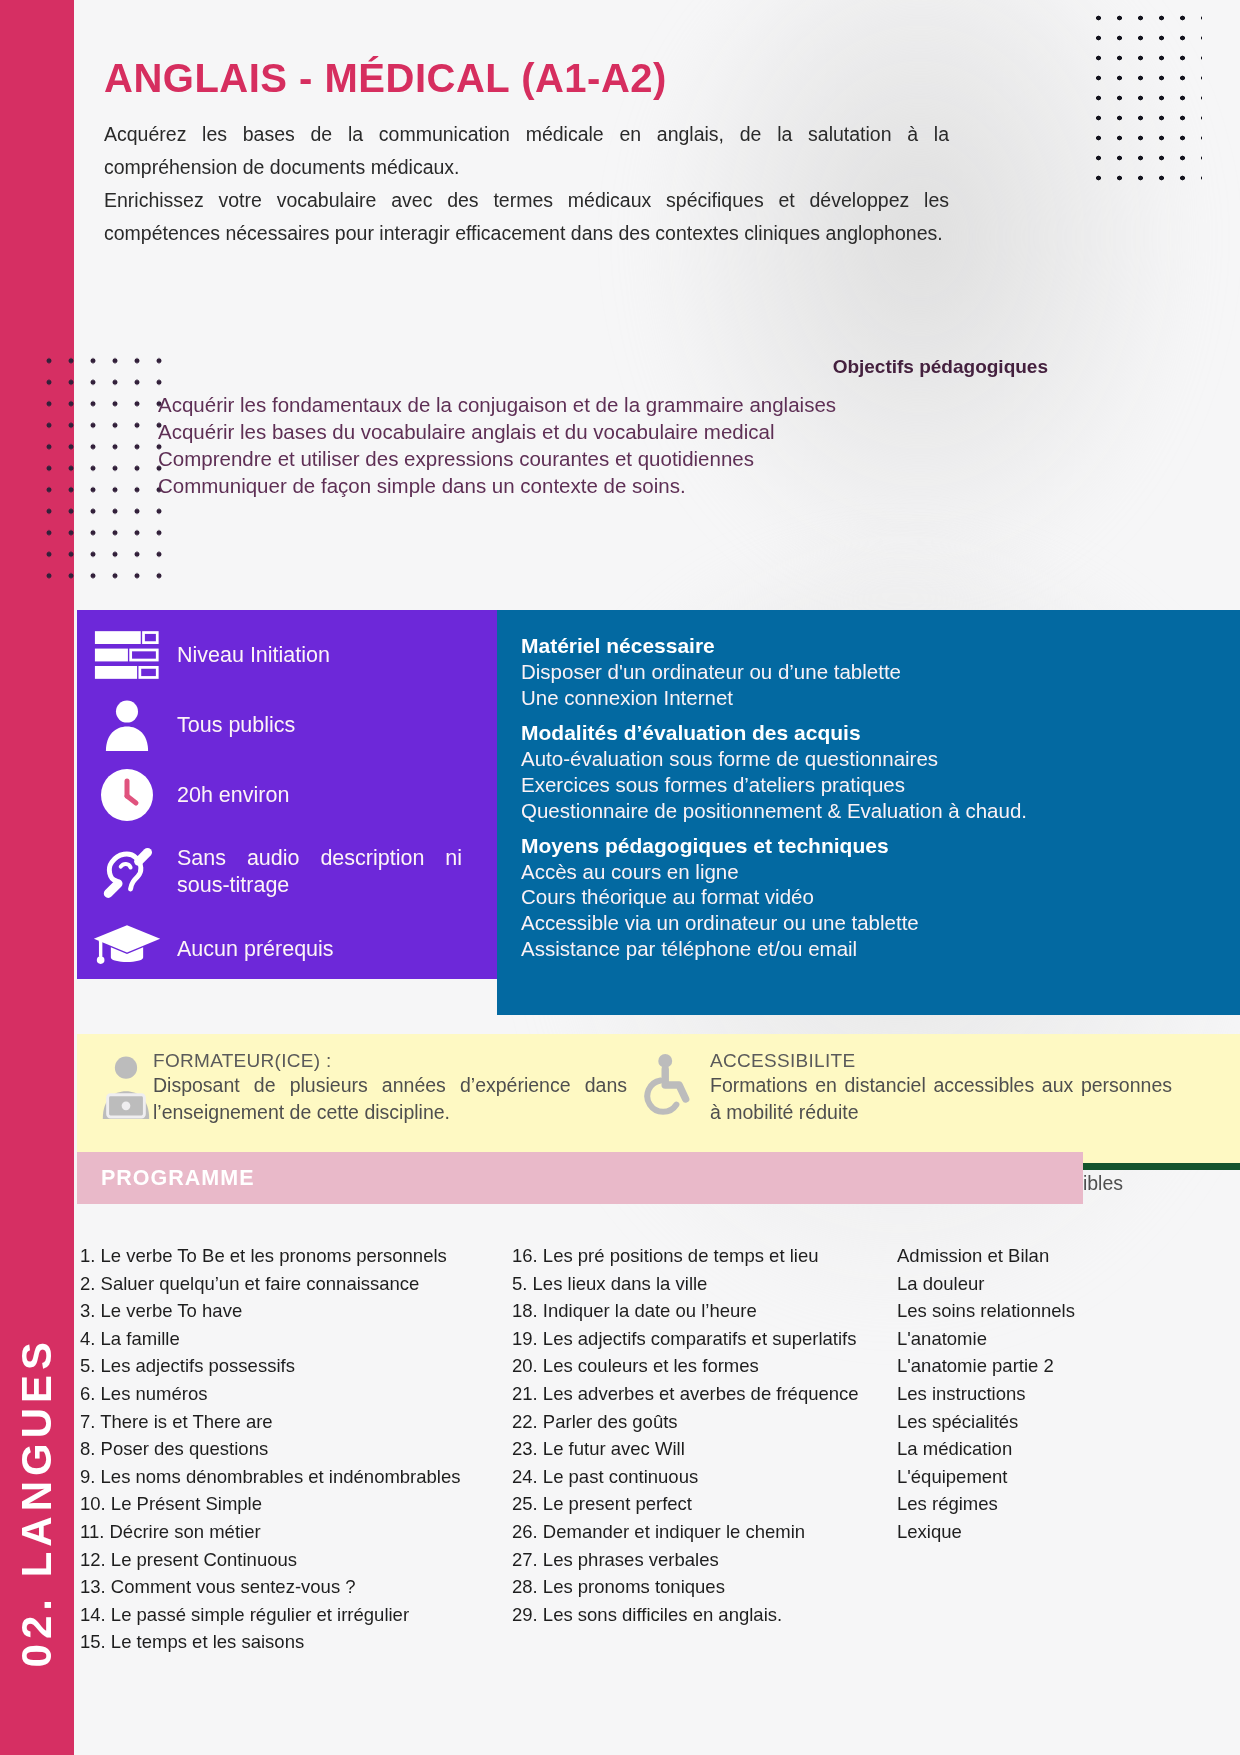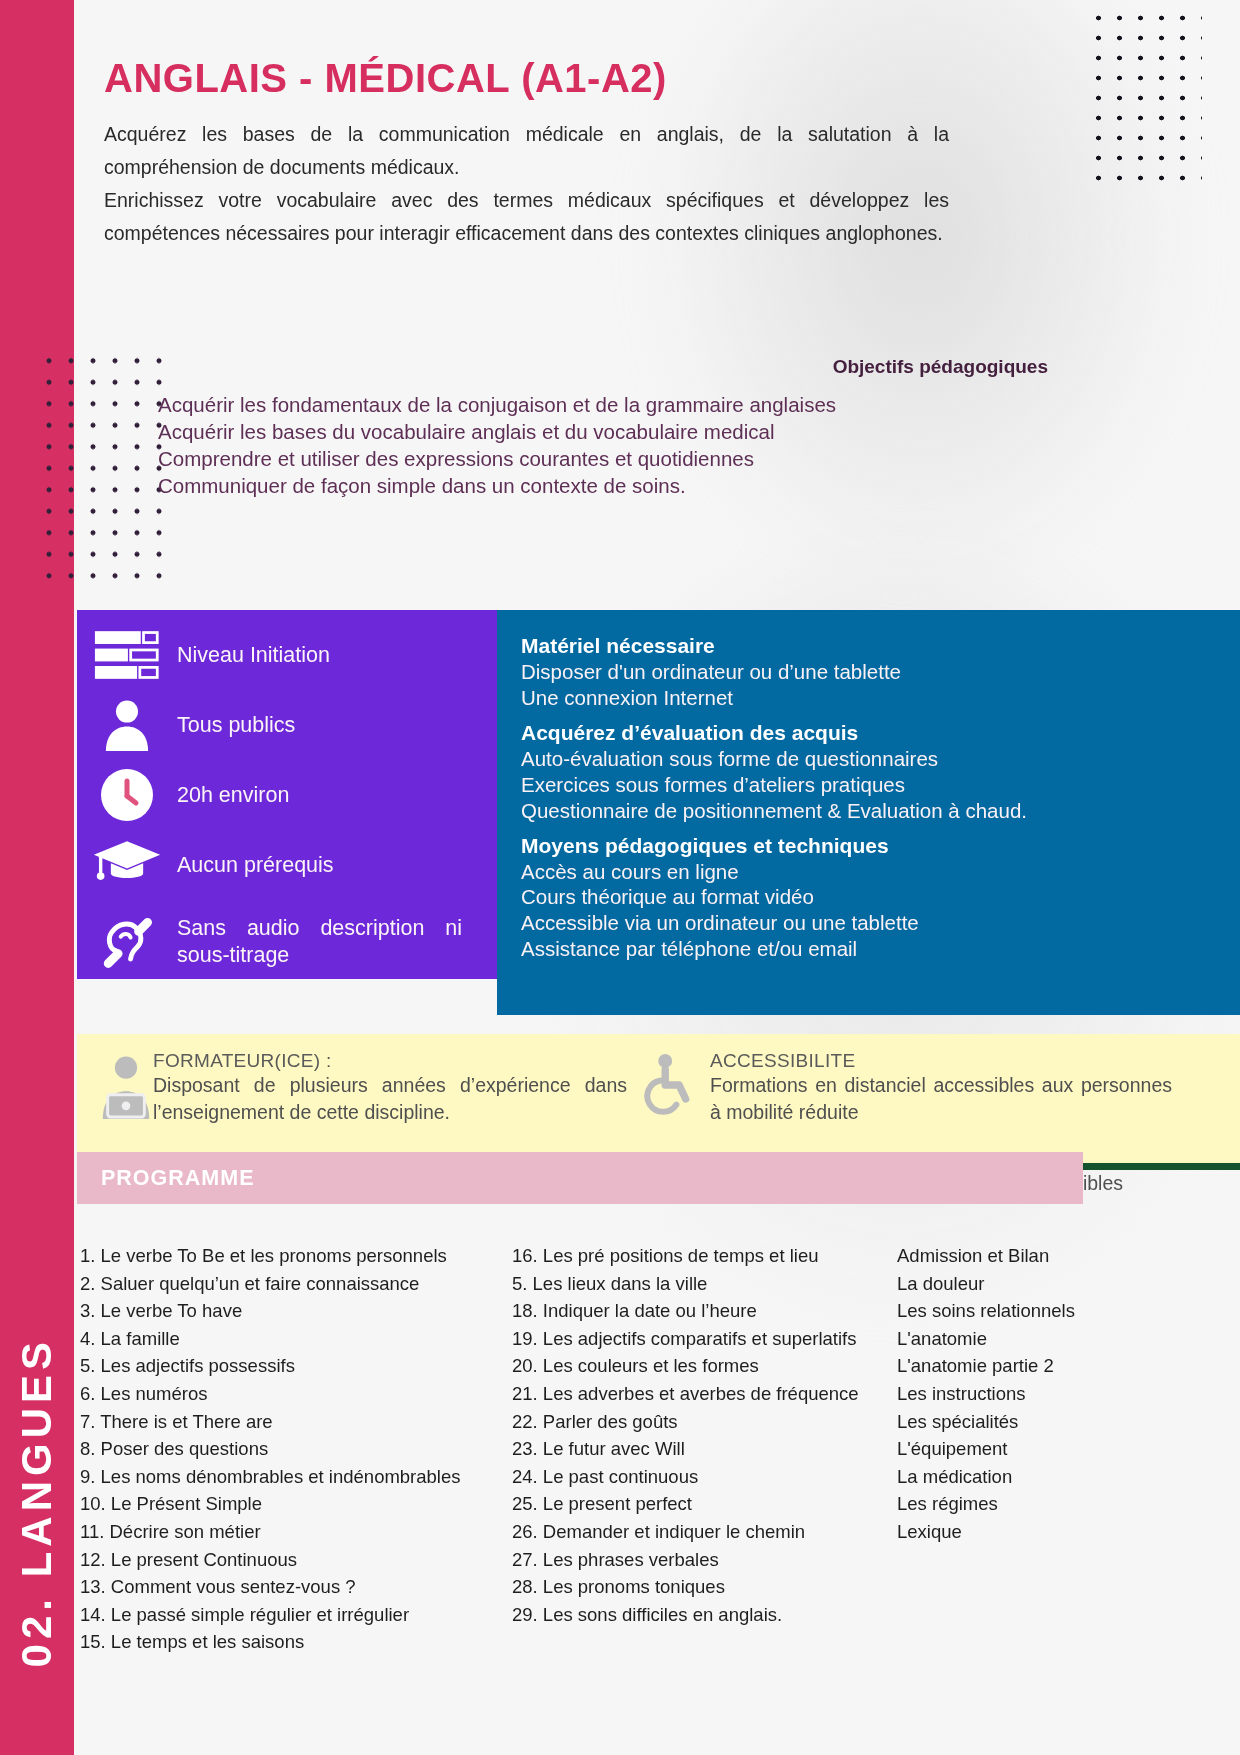--- a/index.html
+++ b/index.html
@@ -146,55 +146,55 @@
       <div class="info-row">
         <span class="info-icon">
           <svg width="52" height="52" viewBox="0 0 52 52">
             <circle cx="26" cy="26" r="26" fill="#fff"></circle>
             <line x1="26" y1="27" x2="26" y2="12" stroke="#e0537e" stroke-width="5" stroke-linecap="round"></line>
             <line x1="26" y1="27" x2="35" y2="34" stroke="#e0537e" stroke-width="5" stroke-linecap="round"></line>
           </svg>
         </span>
         <span class="info-label">20h environ</span>
       </div>
+      <div class="info-row tall">
+        <span class="info-icon">
+          <svg width="50" height="56" viewBox="0 0 56 60">
+            <path d="M16 40 C8 38 6 26 11 19 C18 9 31 7 38 14 C45 21 45 30 40 35 C36 39 33 42 32 49" fill="none" stroke="#fff" stroke-width="5.5" stroke-linecap="round"></path>
+            <path d="M21 24 C24 20 30 20 32 25" fill="none" stroke="#fff" stroke-width="4.5" stroke-linecap="round"></path>
+            <line x1="7" y1="54" x2="18" y2="43" stroke="#fff" stroke-width="10" stroke-linecap="round"></line>
+            <line x1="41" y1="18" x2="51" y2="8" stroke="#fff" stroke-width="10" stroke-linecap="round"></line>
+          </svg>
+        </span>
+        <span class="info-label justify">Sans audio description ni sous-titrage</span>
+      </div>
       <div class="info-row">
         <span class="info-icon">
           <svg width="68" height="56" viewBox="0 0 80 60">
             <polygon points="40,2 79,18 40,34 1,18" fill="#fff"></polygon>
             <path d="M21 28 v12 c0 7 38 7 38 0 v-12 l-19 8 z" fill="#fff"></path>
             <path d="M9 21 v17" stroke="#fff" stroke-width="4" fill="none" stroke-linecap="round"></path>
             <circle cx="9" cy="43" r="4.5" fill="#fff"></circle>
           </svg>
         </span>
         <span class="info-label">Aucun prérequis</span>
       </div>
-      <div class="info-row tall">
-        <span class="info-icon">
-          <svg width="50" height="56" viewBox="0 0 56 60">
-            <path d="M16 40 C8 38 6 26 11 19 C18 9 31 7 38 14 C45 21 45 30 40 35 C36 39 33 42 32 49" fill="none" stroke="#fff" stroke-width="5.5" stroke-linecap="round"></path>
-            <path d="M21 24 C24 20 30 20 32 25" fill="none" stroke="#fff" stroke-width="4.5" stroke-linecap="round"></path>
-            <line x1="7" y1="54" x2="18" y2="43" stroke="#fff" stroke-width="10" stroke-linecap="round"></line>
-            <line x1="41" y1="18" x2="51" y2="8" stroke="#fff" stroke-width="10" stroke-linecap="round"></line>
-          </svg>
-        </span>
-        <span class="info-label justify">Sans audio description ni sous-titrage</span>
-      </div>
     </div>
 
     <div class="panel-right">
       <div class="detail-section">
         <h3>Matériel nécessaire</h3>
         <div>
 
         <div class="detail-line">Disposer d'un ordinateur ou d’une tablette</div>
             <div class="detail-line">Une connexion Internet</div>
           </div>
       </div>
       <div class="detail-section">
-        <h3>Acquérez d’évaluation des acquis</h3>
+        <h3>Modalités d’évaluation des acquis</h3>
         <div>
 
         <div class="detail-line">Auto-évaluation sous forme de questionnaires</div>
             <div class="detail-line">Exercices sous formes d’ateliers pratiques</div>
             <div class="detail-line">Questionnaire de positionnement  &amp; Evaluation à chaud.</div>
           </div>
       </div>
       <div class="detail-section">
         <h3>Moyens pédagogiques et techniques</h3>
         <div>
@@ -275,20 +275,20 @@
       </div>
     <div class="program-col col3">
 
     <div>Admission et Bilan</div>
         <div>La douleur</div>
         <div>Les soins relationnels</div>
         <div>L'anatomie</div>
         <div>L'anatomie partie 2</div>
         <div>Les instructions</div>
         <div>Les spécialités</div>
+        <div>La médication</div>
         <div>L'équipement</div>
-        <div>La médication</div>
         <div>Les régimes</div>
         <div>Lexique</div>
       </div>
 
   </div>
 </div>
 
 </body></html>

